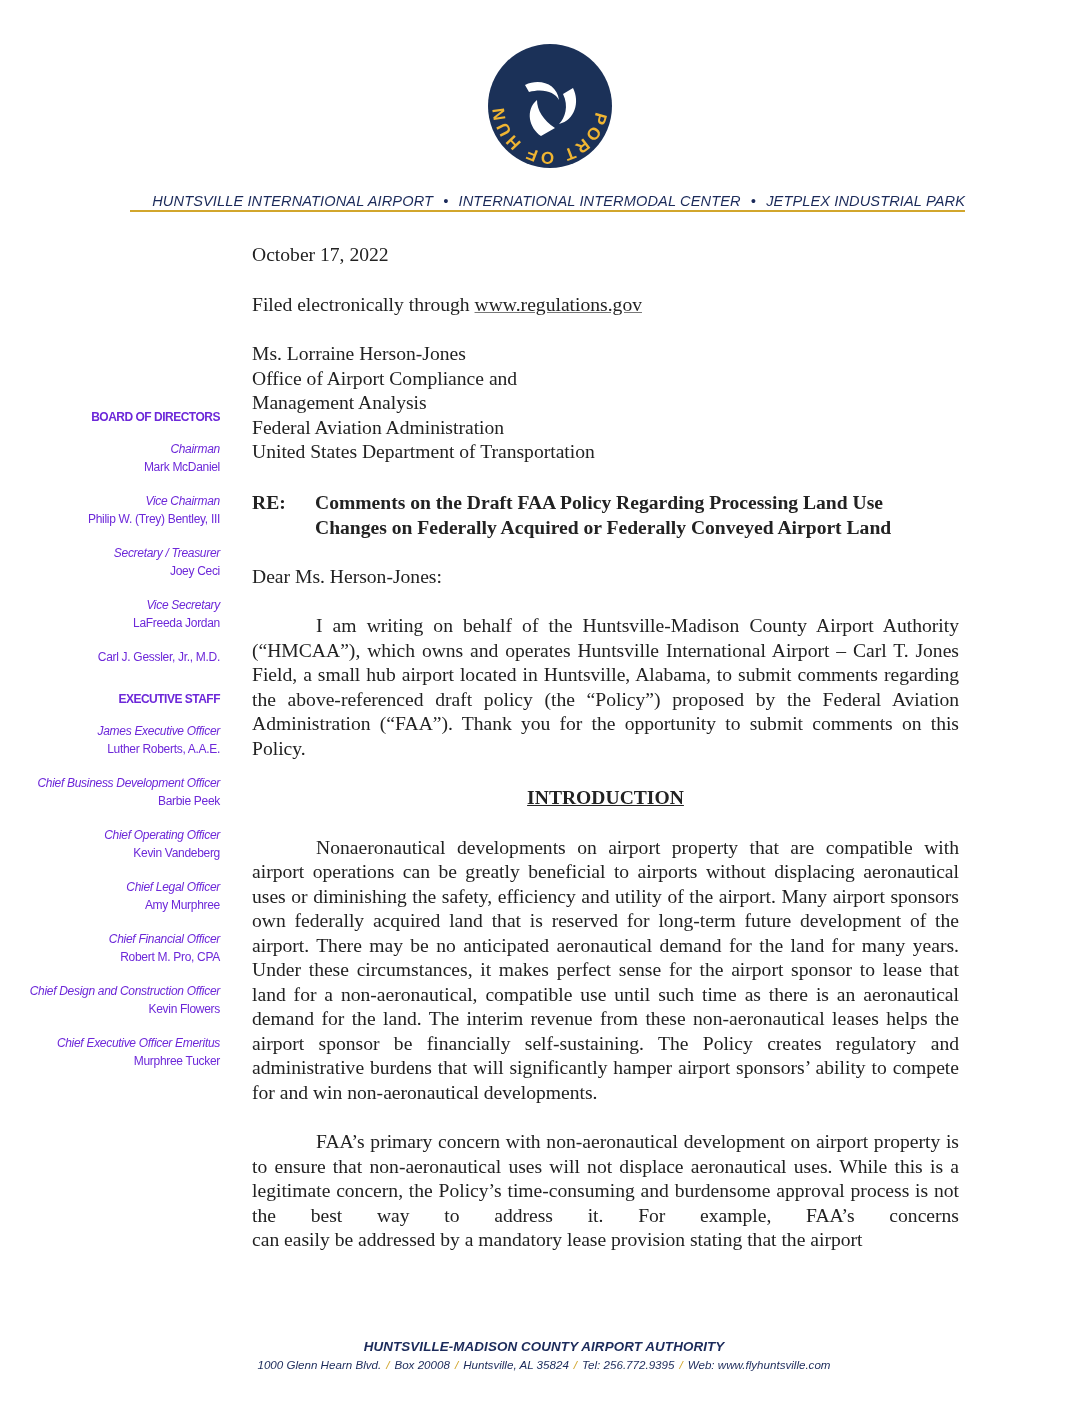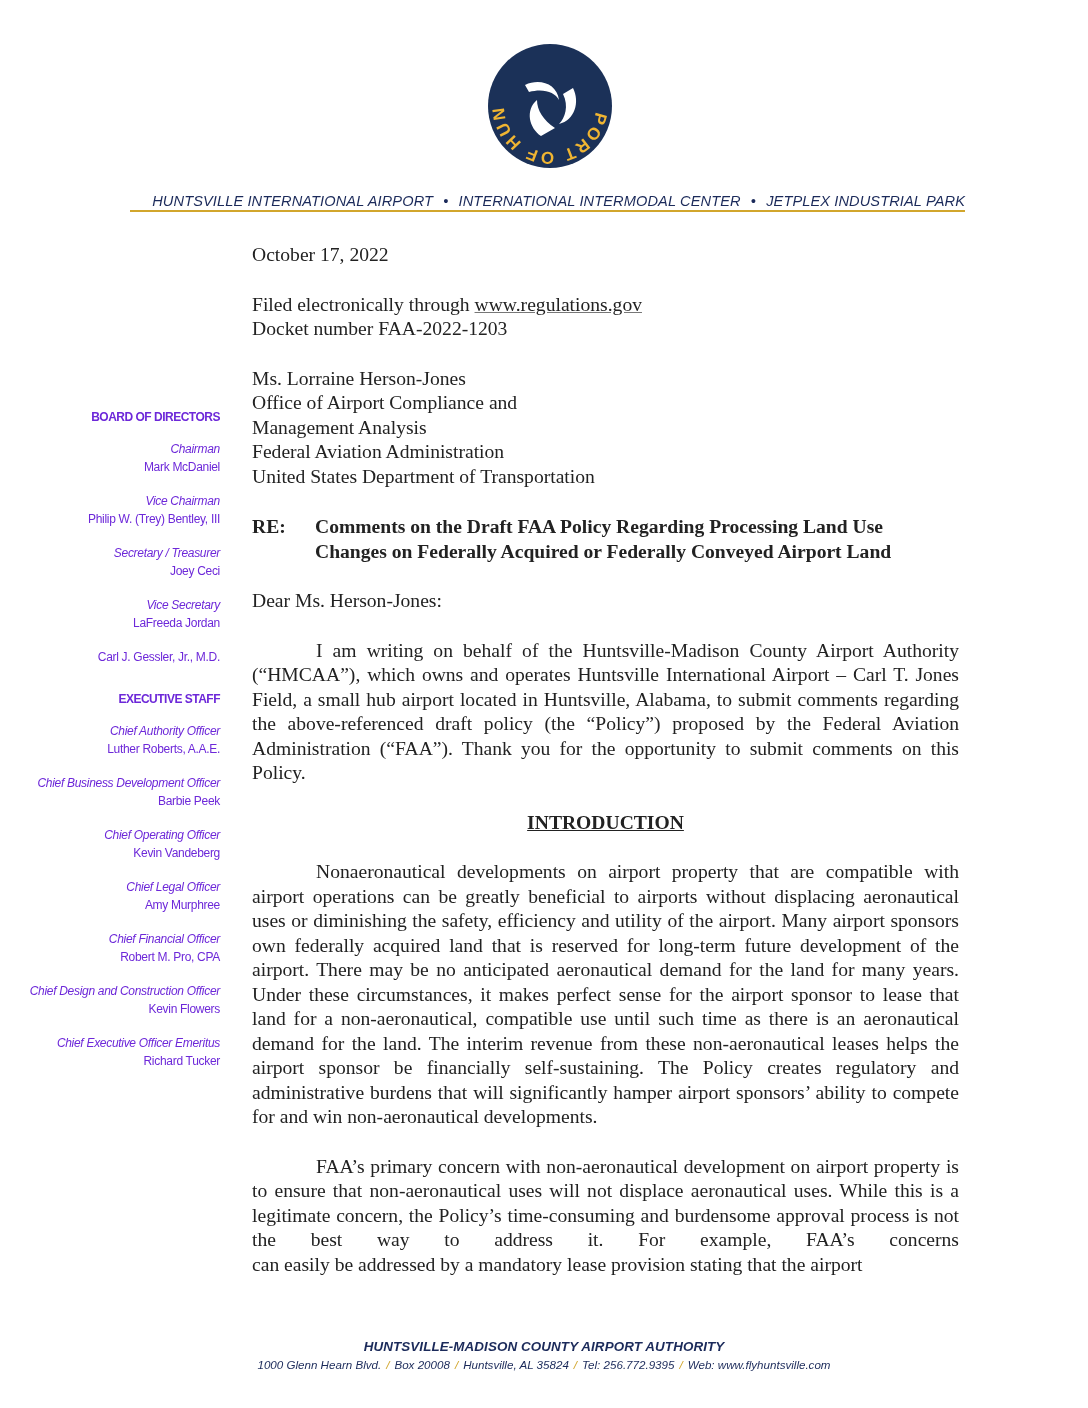--- a/index.html
+++ b/index.html
@@ -98,21 +98,21 @@
   <div class="sb-entry">
     <span class="sb-title">Vice Secretary</span>
     <span class="sb-name">LaFreeda Jordan</span>
   </div>
   <div class="sb-entry" style="margin-bottom:26px;">
     <span class="sb-name">Carl J. Gessler, Jr., M.D.</span>
   </div>
 
   <div class="sb-head">EXECUTIVE STAFF</div>
   <div class="sb-entry">
-    <span class="sb-title">Chief Authority Officer</span>
+    <span class="sb-title">James Executive Officer</span>
     <span class="sb-name">Luther Roberts, A.A.E.</span>
   </div>
   <div class="sb-entry">
     <span class="sb-title">Chief Business Development Officer</span>
     <span class="sb-name">Barbie Peek</span>
   </div>
   <div class="sb-entry">
     <span class="sb-title">Chief Operating Officer</span>
     <span class="sb-name">Kevin Vandeberg</span>
   </div>
@@ -123,31 +123,30 @@
   <div class="sb-entry">
     <span class="sb-title">Chief Financial Officer</span>
     <span class="sb-name">Robert M. Pro, CPA</span>
   </div>
   <div class="sb-entry">
     <span class="sb-title">Chief Design and Construction Officer</span>
     <span class="sb-name">Kevin Flowers</span>
   </div>
   <div class="sb-entry">
     <span class="sb-title">Chief Executive Officer Emeritus</span>
-    <span class="sb-name">Richard Tucker</span>
+    <span class="sb-name">Murphree Tucker</span>
   </div>
 </div>
 
 <div id="letter">
   <p class="block">October 17, 2022</p>
   <div class="gap1"></div>
   <p class="block">
     <span>Filed electronically through </span><span class="link">www.regulations.gov</span>
   </p>
-  <p class="block">Docket number FAA-2022-1203</p>
   <div class="gap1"></div>
   <div>
     <p class="block">Ms. Lorraine Herson-Jones</p>
     <p class="block">Office of Airport Compliance and</p>
     <p class="block">Management Analysis</p>
     <p class="block">Federal Aviation Administration</p>
     <p class="block">United States Department of Transportation</p>
   </div>
   <div class="gap1"></div>
   <div class="re">

